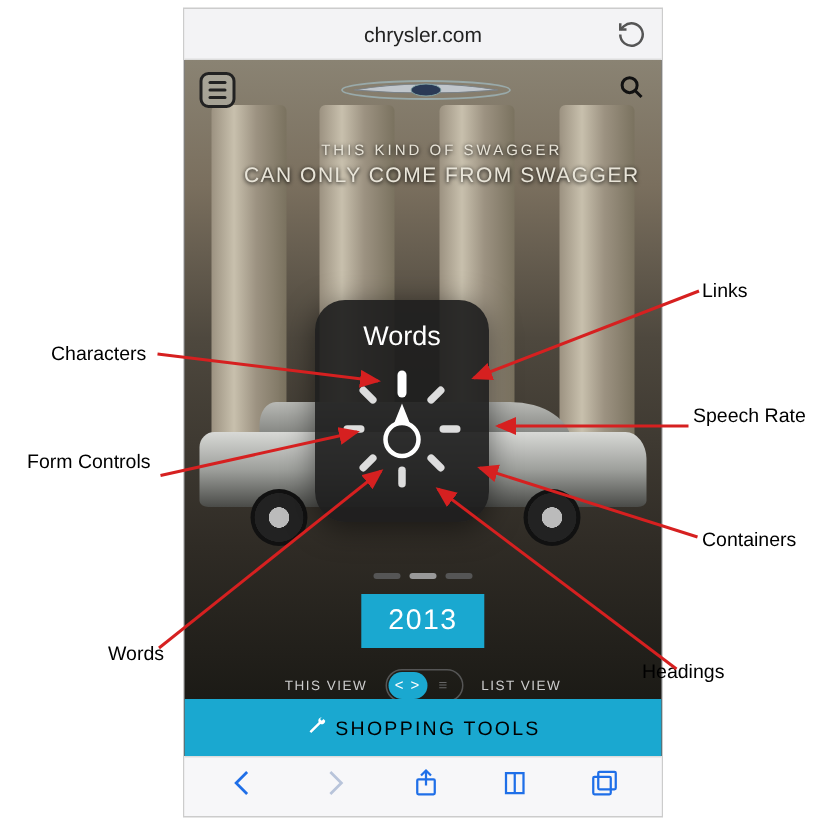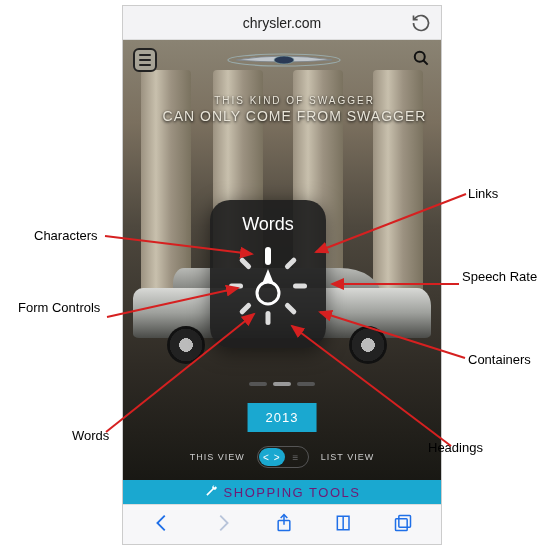--- a/index.html
+++ b/index.html
@@ -21,26 +21,26 @@
   .wheel { position: absolute; bottom: 6px; width: 38px; height: 38px; border-radius: 50%; background: radial-gradient(circle,#bbb 0 25%,#222 26% 60%,#111 61% 100%); }
   .wheel.w1 { left: 34px; } .wheel.w2 { right: 44px; }
   .top-bar { position: absolute; top: 0; left: 0; right: 0; height: 40px; display: flex; align-items: center; justify-content: space-between; padding: 0 10px; }
   .menu-icon { width: 24px; height: 24px; border: 2px solid #222; border-radius: 6px; display: flex; flex-direction: column; justify-content: center; gap: 3px; padding: 3px 4px; background: rgba(200,200,190,0.5); }
   .menu-icon span { height: 2px; background: #222; border-radius: 1px; }
   .logo { width: 120px; height: 20px; }
   .search-ico { color: #111; }
   .dots { position: absolute; bottom: 118px; left: 0; right: 0; display: flex; justify-content: center; gap: 6px; }
   .dot { width: 18px; height: 4px; background: #555; border-radius: 2px; }
   .dot.active { background: #999; }
-  .year-btn { position: absolute; bottom: 72px; left: 50%; transform: translateX(-50%); background: #1aa8d0; color: #fff; font-size: 13px; font-weight: 300; padding: 7px 18px; letter-spacing: 1px; }
+  .year-btn { position: absolute; bottom: 72px; left: 50%; transform: translateX(-50%); background: #1aa8d0; color: #fff; font-size: 19px; font-weight: 300; padding: 7px 18px; letter-spacing: 1px; }
   .view-row { position: absolute; bottom: 36px; left: 0; right: 0; display: flex; align-items: center; justify-content: center; gap: 12px; color: #ccc; font-size: 9px; letter-spacing: 1px; }
   .toggle { width: 52px; height: 22px; border: 1px solid #555; border-radius: 11px; display: flex; align-items: center; padding: 1px; }
   .toggle-knob { width: 26px; height: 18px; background: #1aa8d0; border-radius: 9px; display: flex; align-items: center; justify-content: center; color: #fff; font-size: 10px; }
   .toggle-off { flex: 1; text-align: center; color: #666; font-size: 10px; }
-  .shopping { position: absolute; bottom: 0; left: 0; right: 0; height: 24px; background: #1aa8d0; color: #701a75; display: flex; align-items: center; justify-content: center; gap: 6px; font-size: 13px; letter-spacing: 1.5px; font-weight: 300; }
+  .shopping { position: absolute; bottom: 0; left: 0; right: 0; height: 38px; background: #1aa8d0; color: #000000; display: flex; align-items: center; justify-content: center; gap: 6px; font-size: 13px; letter-spacing: 1.5px; font-weight: 300; }
   .browser-bar { height: 40px; background: #f7f7f9; border-top: 1px solid #ddd; display: flex; align-items: center; justify-content: space-around; padding: 0 8px; }
   .browser-bar .ico { color: #1f6fe8; } .browser-bar .ico.dis { color: #b8c4da; }
   .rotor { position: absolute; left: 210px; top: 200px; width: 116px; height: 148px; background: rgba(30,30,30,0.92); border-radius: 20px; box-shadow: 0 4px 20px rgba(0,0,0,0.5); }
   .rotor-title { position: absolute; top: 14px; left: 0; right: 0; text-align: center; color: #fff; font-size: 18px; font-weight: 300; }
   .rotor-center { position: absolute; left: 50%; top: 58%; transform: translate(-50%,-50%); }
   .tick { position: absolute; width: 14px; height: 5px; background: #ddd; border-radius: 3px; left: 50%; top: 58%; transform-origin: center; }
   .t0 { transform: translate(-50%,-50%) rotate(-90deg) translateX(30px); background:#fff; width:18px; height:6px; }
   .t1 { transform: translate(-50%,-50%) rotate(-45deg) translateX(32px); }
   .t2 { transform: translate(-50%,-50%) rotate(0deg)   translateX(32px); }
   .t3 { transform: translate(-50%,-50%) rotate(45deg)  translateX(32px); }

